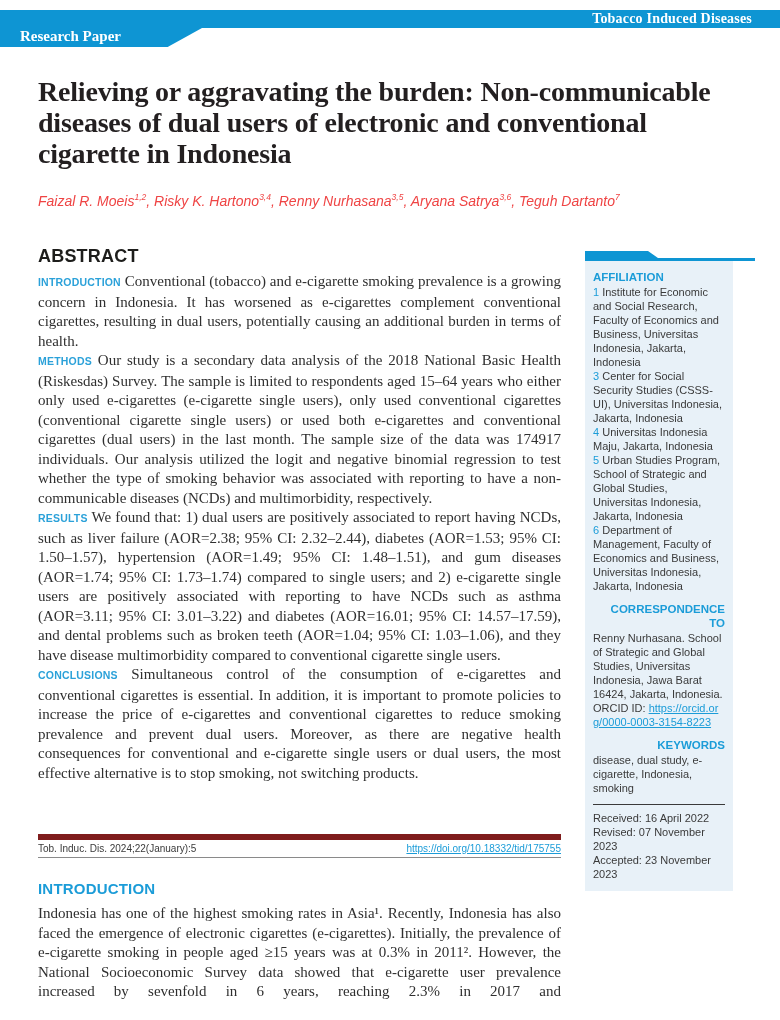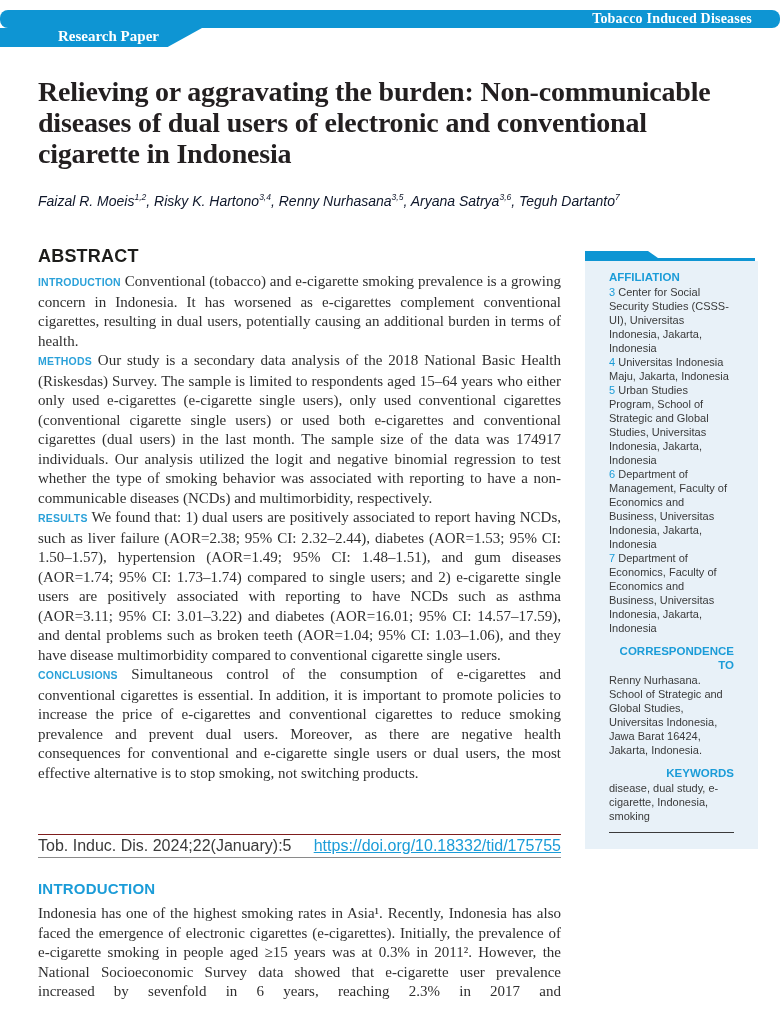--- a/index.html
+++ b/index.html
@@ -1,55 +1,55 @@
 <!DOCTYPE html>
 <html><head>
 <meta charset="utf-8">
 <style>
   *{box-sizing:border-box;margin:0;padding:0;}
   html,body{width:780px;height:1020px;}
   body{position:relative;background:#fff;font-family:"Liberation Sans",sans-serif;overflow:hidden;}
 
-  .banner{position:absolute;top:10px;left:0;width:780px;height:18px;background:#0e95d3;border-radius:8px;}
+  .banner{position:absolute;top:10px;left:0;width:780px;height:18px;background:#0e95d3;}
   .journal-name{position:absolute;top:0;right:28px;line-height:18px;color:#fff;
     font-family:"Liberation Serif",serif;font-weight:700;font-size:14px;letter-spacing:.2px;}
   .tab{position:absolute;top:28px;left:0;width:202px;height:19px;background:#0e95d3;
     clip-path:polygon(0 0,100% 0,83% 100%,0 100%);}
-  .tab-label{display:block;padding-left:58px;line-height:17px;color:#fff;
+  .tab-label{display:block;padding-left:20px;line-height:17px;color:#fff;
     font-family:"Liberation Serif",serif;font-weight:700;font-size:15px;}
 
   .paper-title{position:absolute;left:38px;top:76px;width:716px;
     font-family:"Liberation Serif",serif;font-weight:700;font-size:28px;line-height:31px;
     letter-spacing:-.2px;color:#231f20;}
   .authors{position:absolute;left:38px;top:193px;width:716px;
-    font-size:14px;font-style:italic;color:#0f172a;}
+    font-size:14px;font-style:italic;color:#ef4444;}
   .authors sup{font-size:8.5px;line-height:0;}
 
   .abstract{position:absolute;left:38px;top:246px;width:523px;}
   .abstract-heading{font-size:18px;font-weight:700;color:#1d1d1b;letter-spacing:.2px;margin-bottom:5px;}
   .abs-p{font-family:"Liberation Serif",serif;font-size:15px;line-height:19.5px;
     text-align:justify;color:#2f2f2f;}
   .sec-label{font-family:"Liberation Sans",sans-serif;font-size:10.5px;font-weight:700;
     color:#2ba1d9;letter-spacing:.2px;}
 
   .footer-row{position:absolute;left:38px;top:834px;width:523px;height:24px;
-    border-top:1px solid #7f1d1d;border-bottom:1px solid #8a8a8a;
+    border-top:6px solid #7f1d1d;border-bottom:1px solid #8a8a8a;
     display:flex;align-items:center;justify-content:space-between;
-    font-size:16px;color:#3a3a3a;}
+    font-size:10px;color:#3a3a3a;}
   .doi-link{color:#1b9cd8;text-decoration:underline;}
 
   .intro{position:absolute;left:38px;top:880px;width:523px;}
   .intro-heading{font-size:15px;font-weight:700;color:#1b9cd8;letter-spacing:.2px;margin-bottom:7px;}
   .intro-p{font-family:"Liberation Serif",serif;font-size:15px;line-height:19.5px;
     text-align:justify;text-align-last:justify;color:#2f2f2f;}
 
   .sidebar-ribbon{position:absolute;left:585px;top:251px;width:170px;height:10px;background:#0e95d3;
     clip-path:polygon(0 0,63px 0,73px 7px,170px 7px,170px 10px,0 10px);}
-  .sidebar{position:absolute;left:585px;top:261px;width:173px;background:#e8f1f8;
-    padding:9px 24px 10px;font-size:11px;line-height:14px;color:#3a3a3a;}
+  .sidebar{position:absolute;left:585px;top:261px;width:148px;background:#e8f1f8;
+    padding:9px 8px 10px;font-size:11px;line-height:14px;color:#3a3a3a;}
   .side-h{font-size:11.5px;font-weight:700;color:#1b9cd8;margin-bottom:1px;}
   .aff-num{color:#1b9cd8;}
   .side-block{margin-top:9px;text-align:right;}
   .side-link{color:#1b9cd8;text-decoration:underline;word-break:break-all;}
   .side-divider{border:none;border-top:1.5px solid #3a3a3a;margin:9px 0 6px;}
 </style>
 </head>
 <body>
 
 <div class="banner">
@@ -79,27 +79,33 @@
 
 <section class="intro">
   <h2 class="intro-heading">INTRODUCTION</h2>
   <p class="intro-p">Indonesia has one of the highest smoking rates in Asia¹. Recently, Indonesia has also faced the emergence of electronic cigarettes (e-cigarettes). Initially, the prevalence of e-cigarette smoking in people aged ≥15 years was at 0.3% in 2011². However, the National Socioeconomic Survey data showed that e-cigarette user prevalence increased by sevenfold in 6 years, reaching 2.3% in 2017 and</p>
 </section>
 
 <div class="sidebar-ribbon"></div>
 <aside class="sidebar">
   <h3 class="side-h">AFFILIATION</h3>
   <div>
+      <p><span class="aff-num">1</span> Institute for Economic and Social Research, Faculty of Economics and Business, Universitas Indonesia, Jakarta, Indonesia</p>
       <p><span class="aff-num">3</span> Center for Social Security Studies (CSSS-UI), Universitas Indonesia, Jakarta, Indonesia</p>
       <p><span class="aff-num">4</span> Universitas Indonesia Maju, Jakarta, Indonesia</p>
       <p><span class="aff-num">5</span> Urban Studies Program, School of Strategic and Global Studies, Universitas Indonesia, Jakarta, Indonesia</p>
       <p><span class="aff-num">6</span> Department of Management, Faculty of Economics and Business, Universitas Indonesia, Jakarta, Indonesia</p>
-      <p><span class="aff-num">7</span> Department of Economics, Faculty of Economics and Business, Universitas Indonesia, Jakarta, Indonesia</p>
     </div>
 
   <h3 class="side-h side-block">CORRESPONDENCE TO</h3>
   <p>Renny Nurhasana. School of Strategic and Global Studies, Universitas Indonesia, Jawa Barat 16424, Jakarta, Indonesia.</p>
+  <p><span>ORCID ID: </span><a class="side-link" href="#">https://orcid.org/0000-0003-3154-8223</a></p>
 
   <h3 class="side-h side-block">KEYWORDS</h3>
   <p>disease, dual study, e-cigarette, Indonesia, smoking</p>
 
   <hr class="side-divider">
+  <div>
+      <p>Received: 16 April 2022</p>
+      <p>Revised: 07 November 2023</p>
+      <p>Accepted: 23 November 2023</p>
+    </div>
 </aside>
 
 </body></html>

